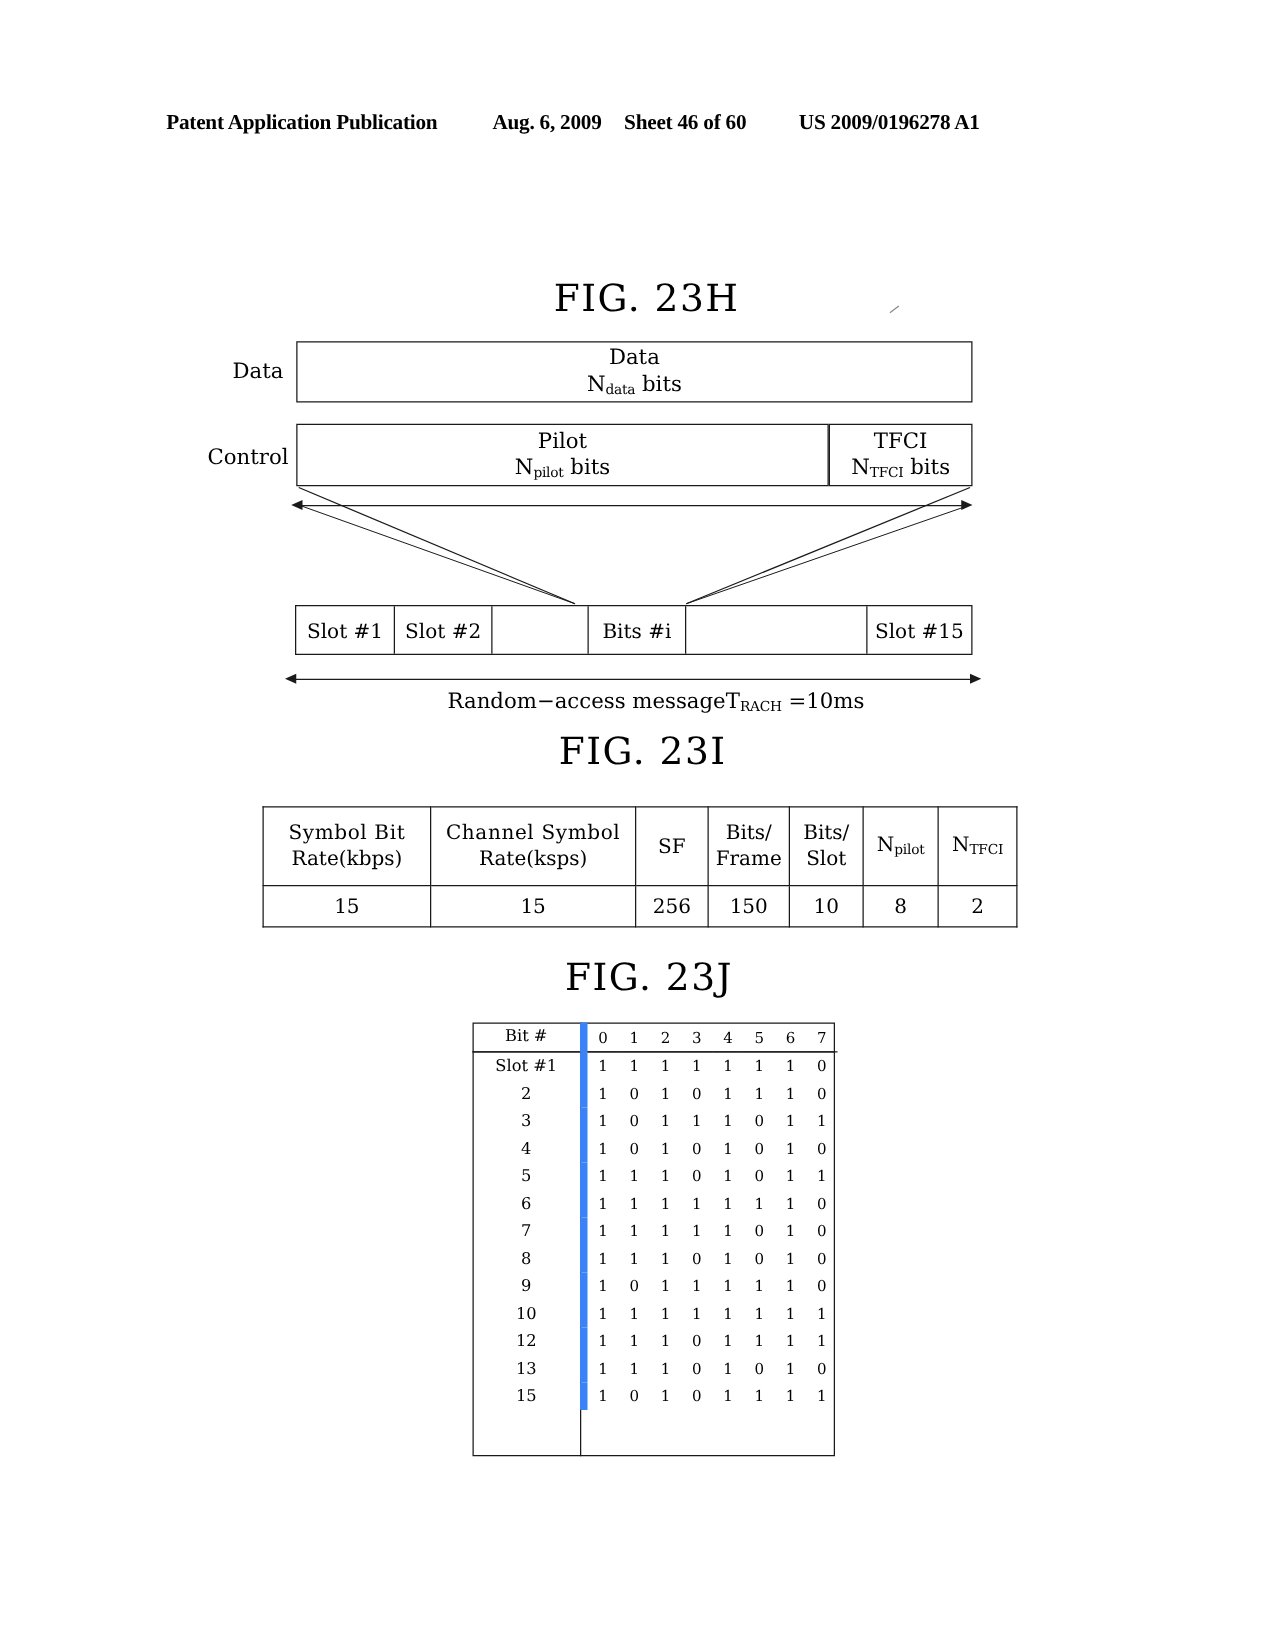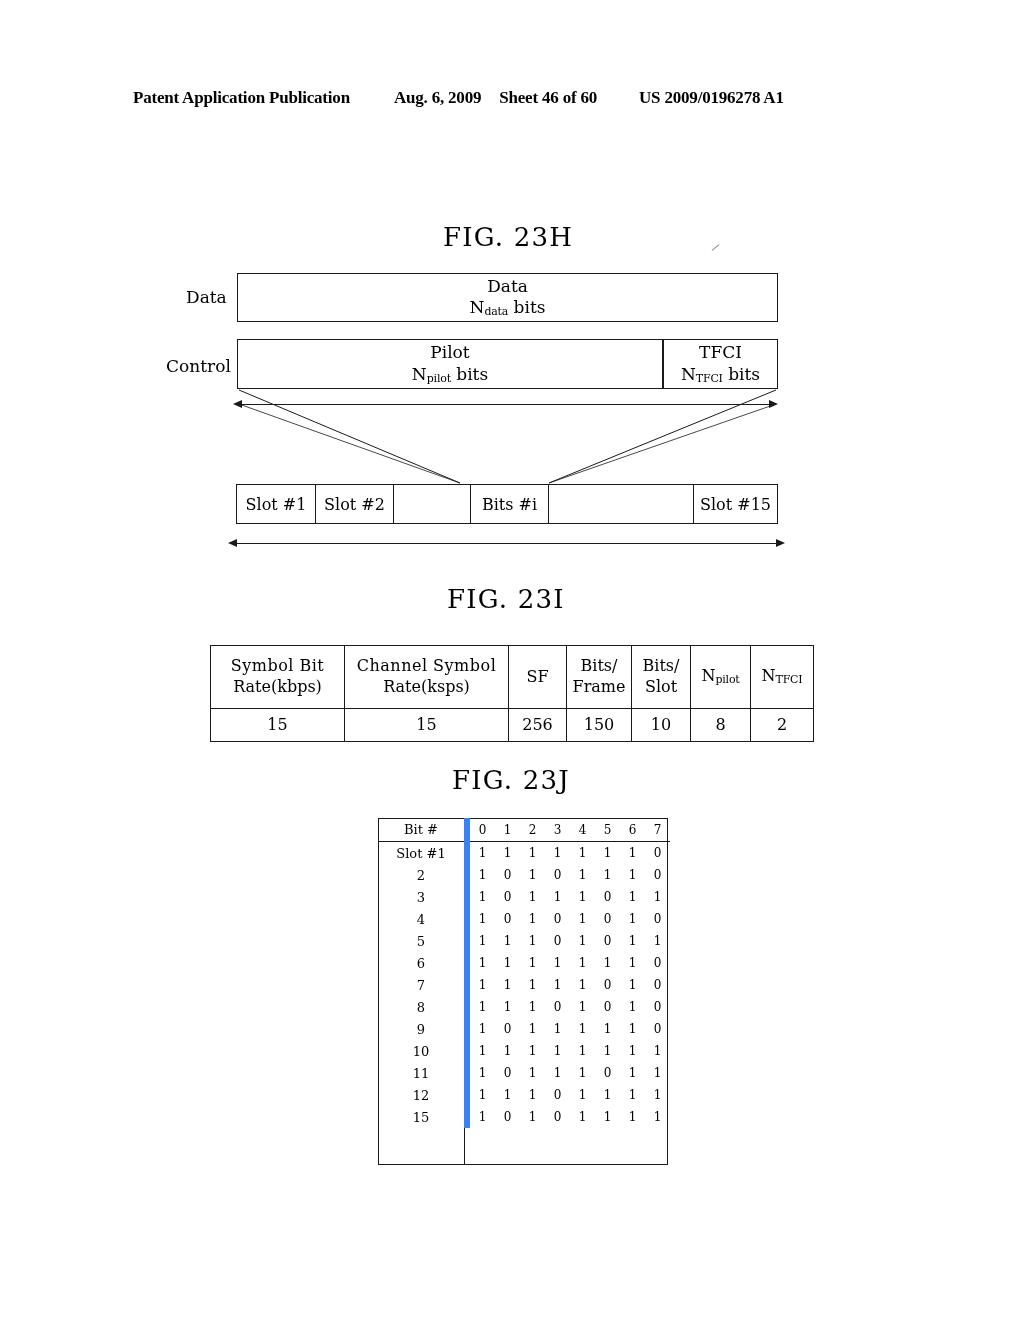--- a/index.html
+++ b/index.html
@@ -33,21 +33,21 @@
   }
   .hdr-pub   { }
   .hdr-date  { margin-left: 44px; }
   .hdr-sheet { margin-left: 18px; }
   .hdr-num   { margin-left: 42px; }
 
   
   .fig-title {
     position: absolute;
     font-family: "DejaVu Serif", serif;
-    font-size: 26px;
+    font-size: 30px;
     letter-spacing: 1.2px;
     white-space: nowrap;
   }
   #fig-23h-title { left: 443px; top: 222px; }
   #fig-23i-title { left: 447px; top: 584px; }
   #fig-23j-title { left: 452px; top: 765px; }
 
   
   .diagram-23h { position: absolute; left: 0; top: 0; width: 1024px; height: 330px; }
 
@@ -286,20 +286,21 @@
     <div class="slot-cell" style="width:78px">Slot #2</div>
     <div class="slot-cell" style="width:77px"></div>
     <div class="slot-cell" style="width:78px">Bits #i</div>
     <div class="slot-cell" style="width:145px"></div>
     <div class="slot-cell" style="width:83px">Slot #15</div>
   </div>
 
   <div class="dim-line" id="trach-line"></div>
   <div class="arrow-head arrow-left" id="trach-arrow-l"></div>
   <div class="arrow-head arrow-right" id="trach-arrow-r"></div>
+  <div class="dim-caption" id="trach-caption"><span>Random−access messageT</span><span class="sub">RACH</span><span> =10ms</span></div>
 </div>
 
 <div class="fig-title" id="fig-23i-title">FIG. 23I</div>
 
 <table id="table-23i">
   <thead>
     <tr>
       <td class="c-wide1">
         <span class="hdr-2line spread">Symbol   Bit</span>
         <span class="hdr-2line">Rate(kbps)</span>
@@ -465,40 +466,40 @@
         <td class="bitcol">1</td>
         <td class="bitcol">1</td>
         <td class="bitcol">1</td>
         <td class="bitcol">1</td>
         <td class="bitcol">1</td>
         <td class="bitcol">1</td>
         <td class="bitcol">1</td>
         <td class="bitcol">1</td>
       </tr>
       <tr>
-        <td class="lbl-col">11</td>
-        <td class="bitcol">1</td>
-        <td class="bitcol">0</td>
-        <td class="bitcol">1</td>
-        <td class="bitcol">1</td>
-        <td class="bitcol">1</td>
-        <td class="bitcol">0</td>
-        <td class="bitcol">1</td>
-        <td class="bitcol">1</td>
-      </tr>
-      <tr>
         <td class="lbl-col">12</td>
         <td class="bitcol">1</td>
         <td class="bitcol">1</td>
         <td class="bitcol">1</td>
         <td class="bitcol">0</td>
         <td class="bitcol">1</td>
         <td class="bitcol">1</td>
         <td class="bitcol">1</td>
         <td class="bitcol">1</td>
+      </tr>
+      <tr>
+        <td class="lbl-col">13</td>
+        <td class="bitcol">1</td>
+        <td class="bitcol">1</td>
+        <td class="bitcol">1</td>
+        <td class="bitcol">0</td>
+        <td class="bitcol">1</td>
+        <td class="bitcol">0</td>
+        <td class="bitcol">1</td>
+        <td class="bitcol">0</td>
       </tr>
       <tr>
         <td class="lbl-col">15</td>
         <td class="bitcol">1</td>
         <td class="bitcol">0</td>
         <td class="bitcol">1</td>
         <td class="bitcol">0</td>
         <td class="bitcol">1</td>
         <td class="bitcol">1</td>
         <td class="bitcol">1</td>

